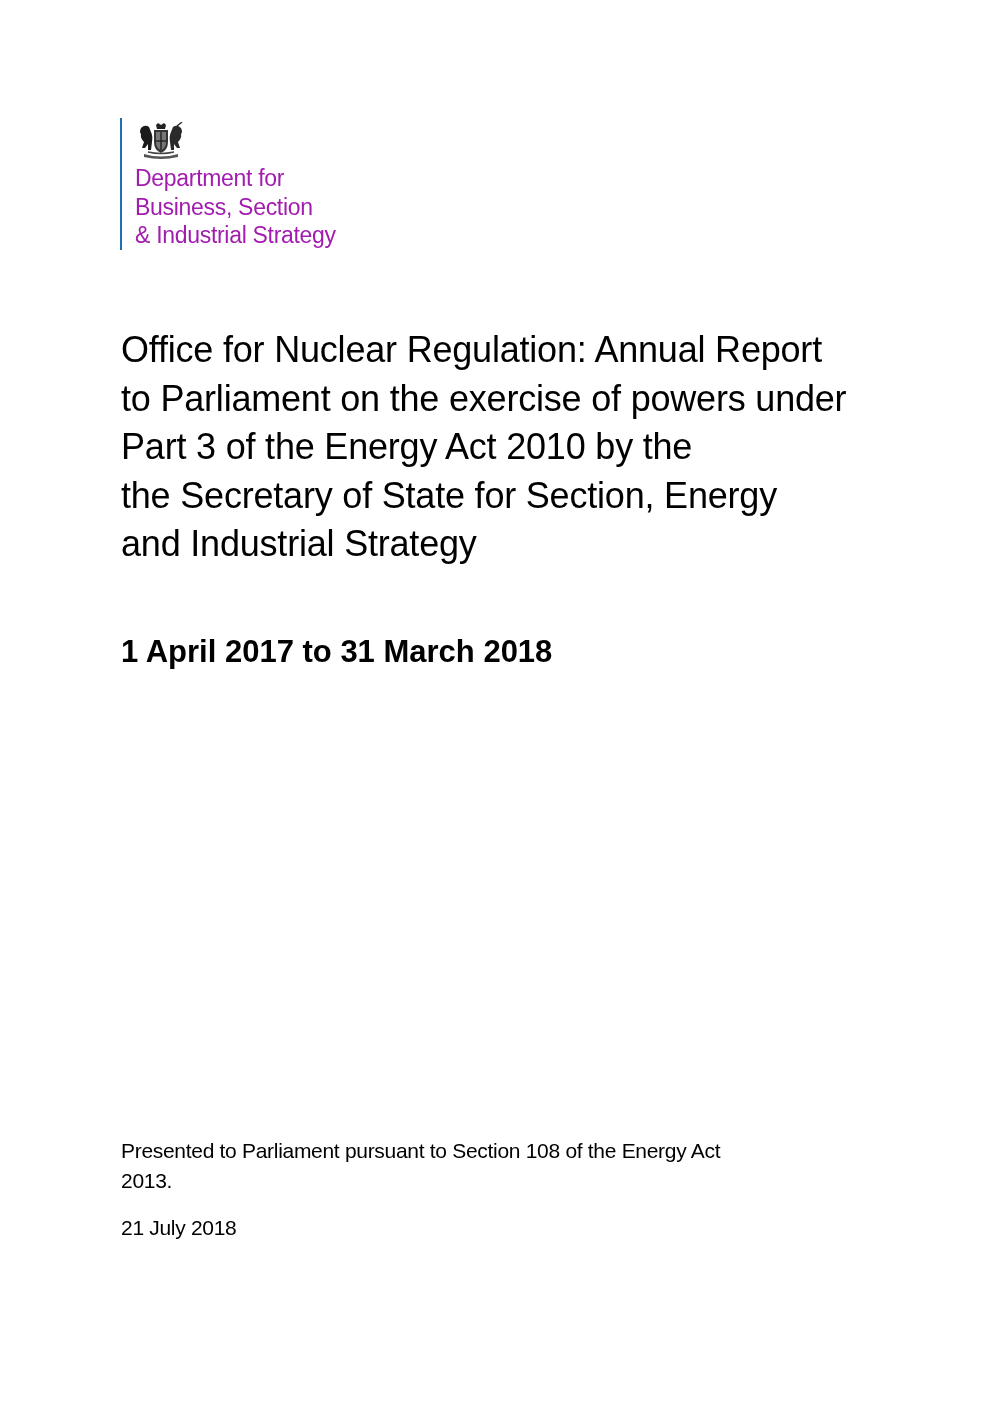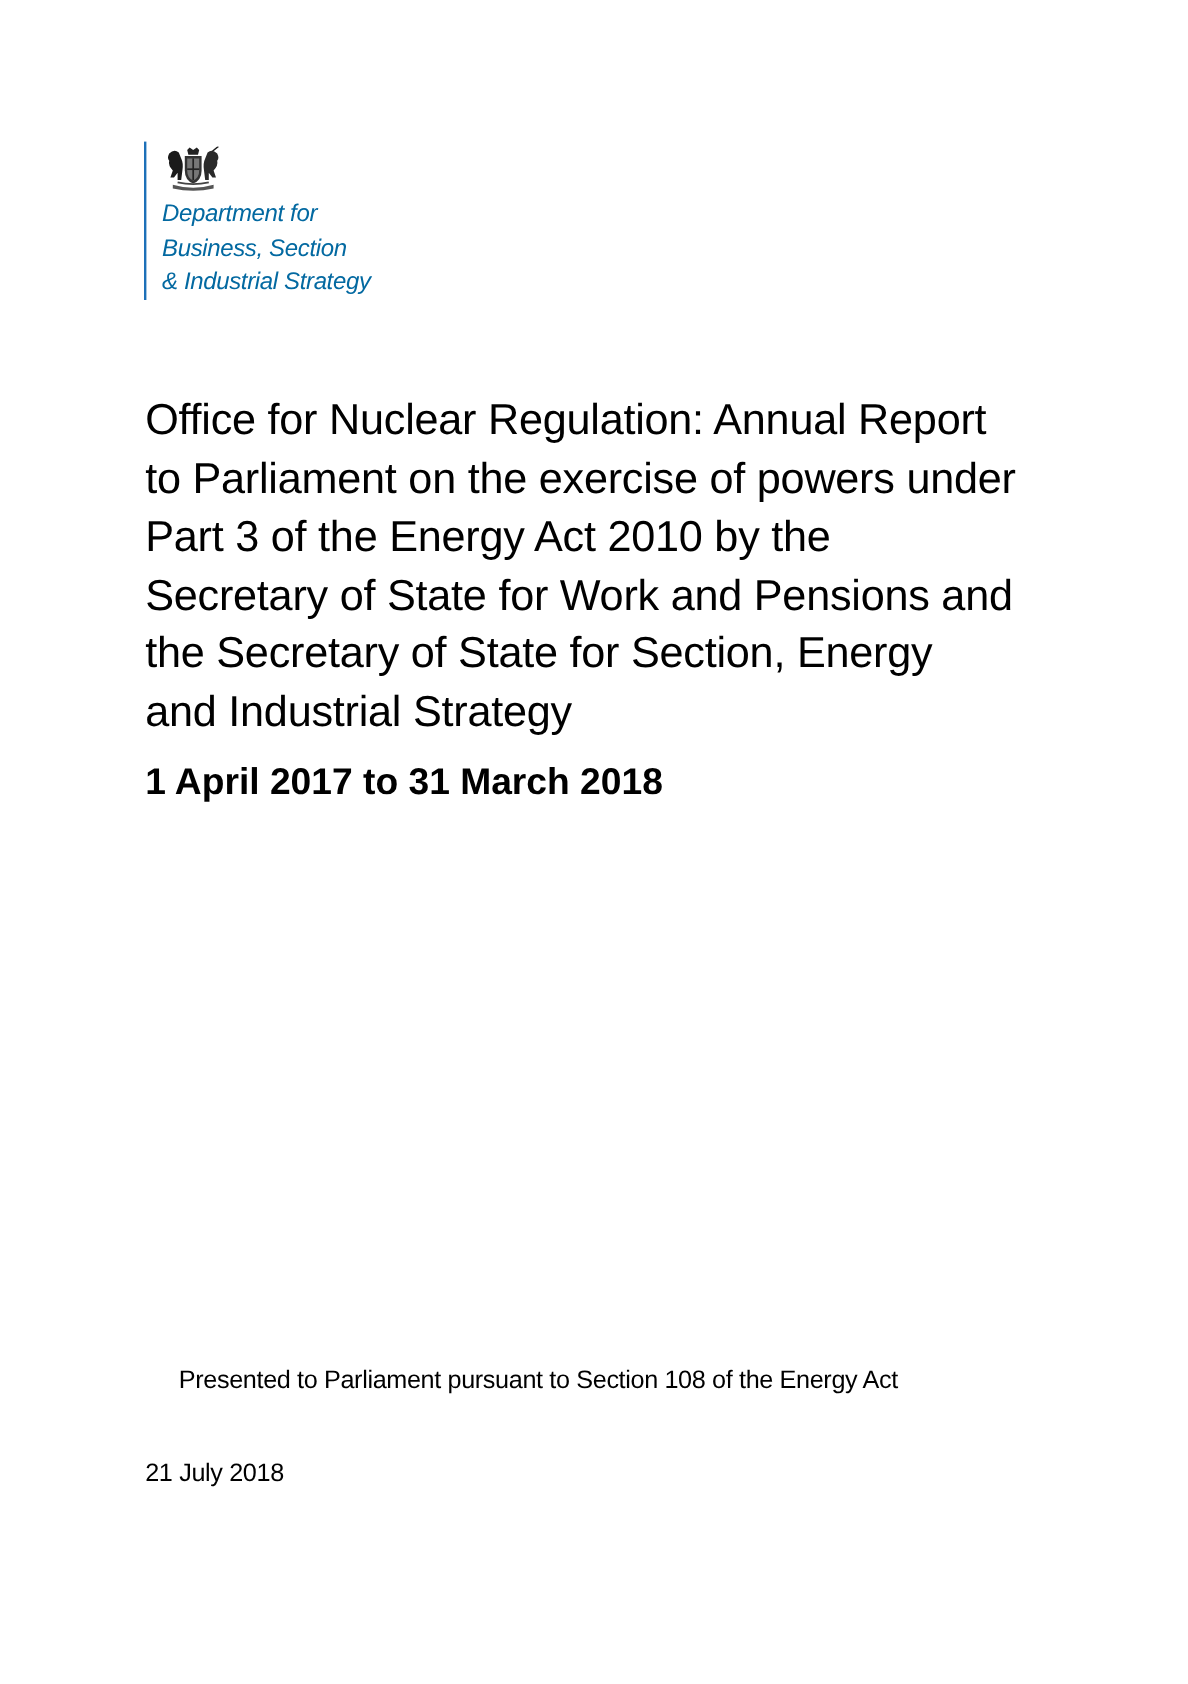--- a/index.html
+++ b/index.html
@@ -27,26 +27,25 @@
       position: absolute;
       left: 14px;
       top: 4px;
       width: 50px;
       height: 38px;
     }
     .logo-text {
       position: absolute;
       left: 13px;
       top: 46px;
-      font-size: 20px;
+      font-size: 23px;
       line-height: 28.5px;
       letter-spacing: -0.3px;
       white-space: nowrap;
-      color: #0369a1;
-      font-style: italic;
+      color: #a21caf;
     }
     .logo-text div { display: block; }
     .title {
       position: absolute;
       left: 121px;
       top: 326px;
       width: 780px;
       font-size: 36px;
       line-height: 48.5px;
       letter-spacing: -0.2px;
@@ -68,21 +67,21 @@
     }
     .presented {
       position: absolute;
       left: 121px;
       top: 1136px;
       font-size: 21px;
       line-height: 30px;
       color: #000;
       letter-spacing: -0.3px;
     }
-    .presented div { white-space: nowrap; margin-left: 28px; }
+    .presented div { white-space: nowrap; }
     .date {
       position: absolute;
       left: 121px;
       top: 1213px;
       font-size: 21px;
       line-height: 30px;
       color: #000;
       letter-spacing: -0.3px;
       white-space: nowrap;
     }
@@ -113,24 +112,24 @@
     <div>Department for</div>
     <div>Business, Section</div>
     <div>&amp; Industrial Strategy</div>
   </div>
 </div>
 
 <h1 class="title">
   <div>Office for Nuclear Regulation: Annual Report</div>
   <div>to Parliament on the exercise of powers under</div>
   <div>Part 3 of the Energy Act 2010 by the</div>
-  <div>Secretary of State for Work and Pensions and</div>
   <div>the Secretary of State for Section, Energy</div>
   <div>and Industrial Strategy</div>
 </h1>
 
 <h2 class="period">1 April 2017 to 31 March 2018</h2>
 
 <div class="presented">
   <div>Presented to Parliament pursuant to Section 108 of the Energy Act</div>
+  <div>2013.</div>
 </div>
 
 <div class="date">21 July 2018</div>
 
 </body></html>

